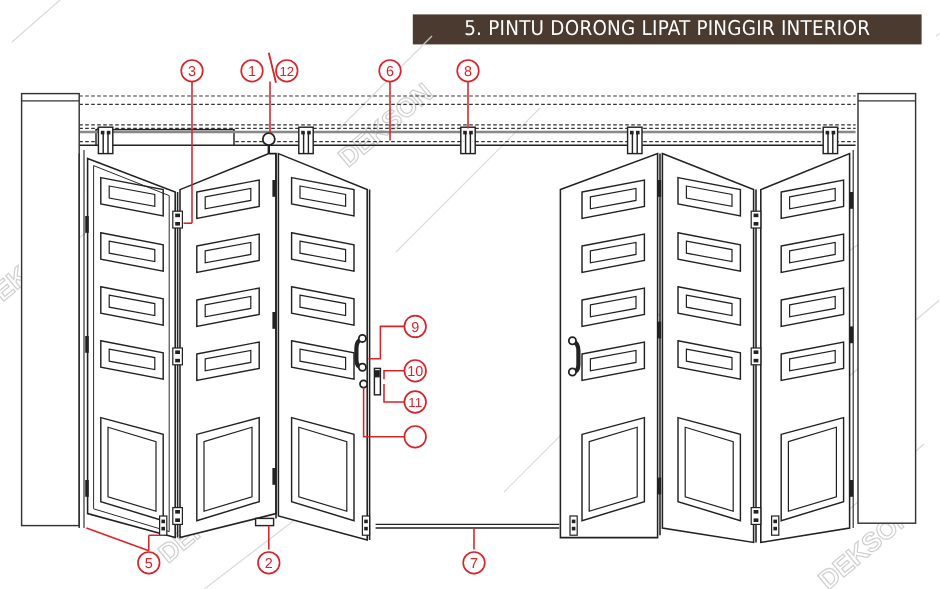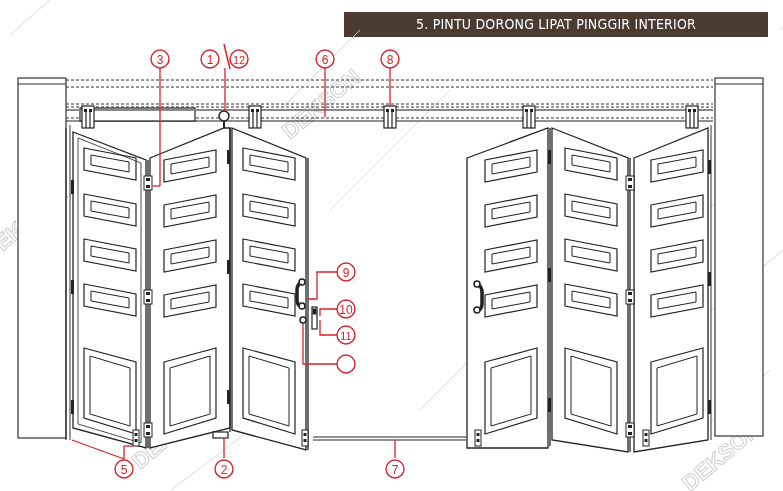--- a/index.html
+++ b/index.html
@@ -2,21 +2,21 @@
 <html><head>
   <meta charset="utf-8">
   <style>
     html, body { margin:0; padding:0; background:#ffffff; }
     body { width:783px; height:491px; overflow:hidden; position:relative; font-family:"DejaVu Sans", sans-serif; }
     #stage { position:absolute; left:0; top:0; width:783px; height:491px; }
     .title-bar {
       position:absolute; left:344px; top:12px; width:424px; height:25px;
       background:#4a3a30; color:#ffffff;
       font-family:"DejaVu Sans Condensed","DejaVu Sans", sans-serif;
-      font-size:14px; line-height:25px; text-align:center; letter-spacing:0.2px;
+      font-size:17px; line-height:25px; text-align:center; letter-spacing:0.2px;
       font-stretch:condensed;
     }
     svg text { font-family:"Liberation Sans", sans-serif; }
   </style>
 </head>
 <body>
 
 <div id="stage">
 
   <div class="title-bar">5. PINTU DORONG LIPAT PINGGIR INTERIOR</div>

